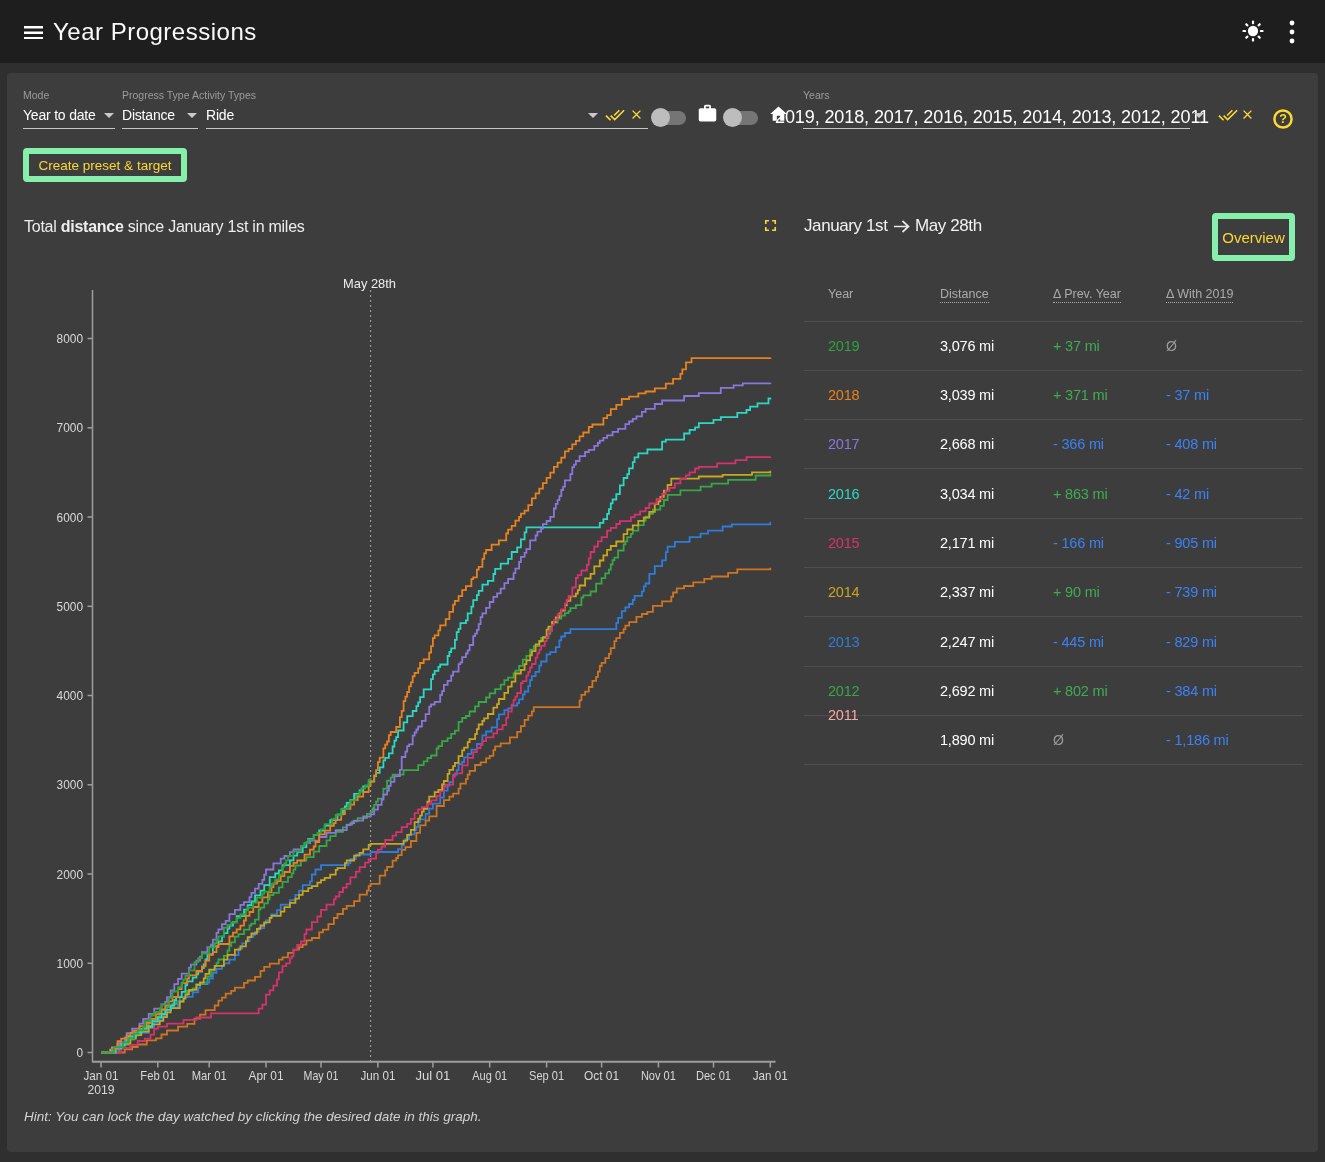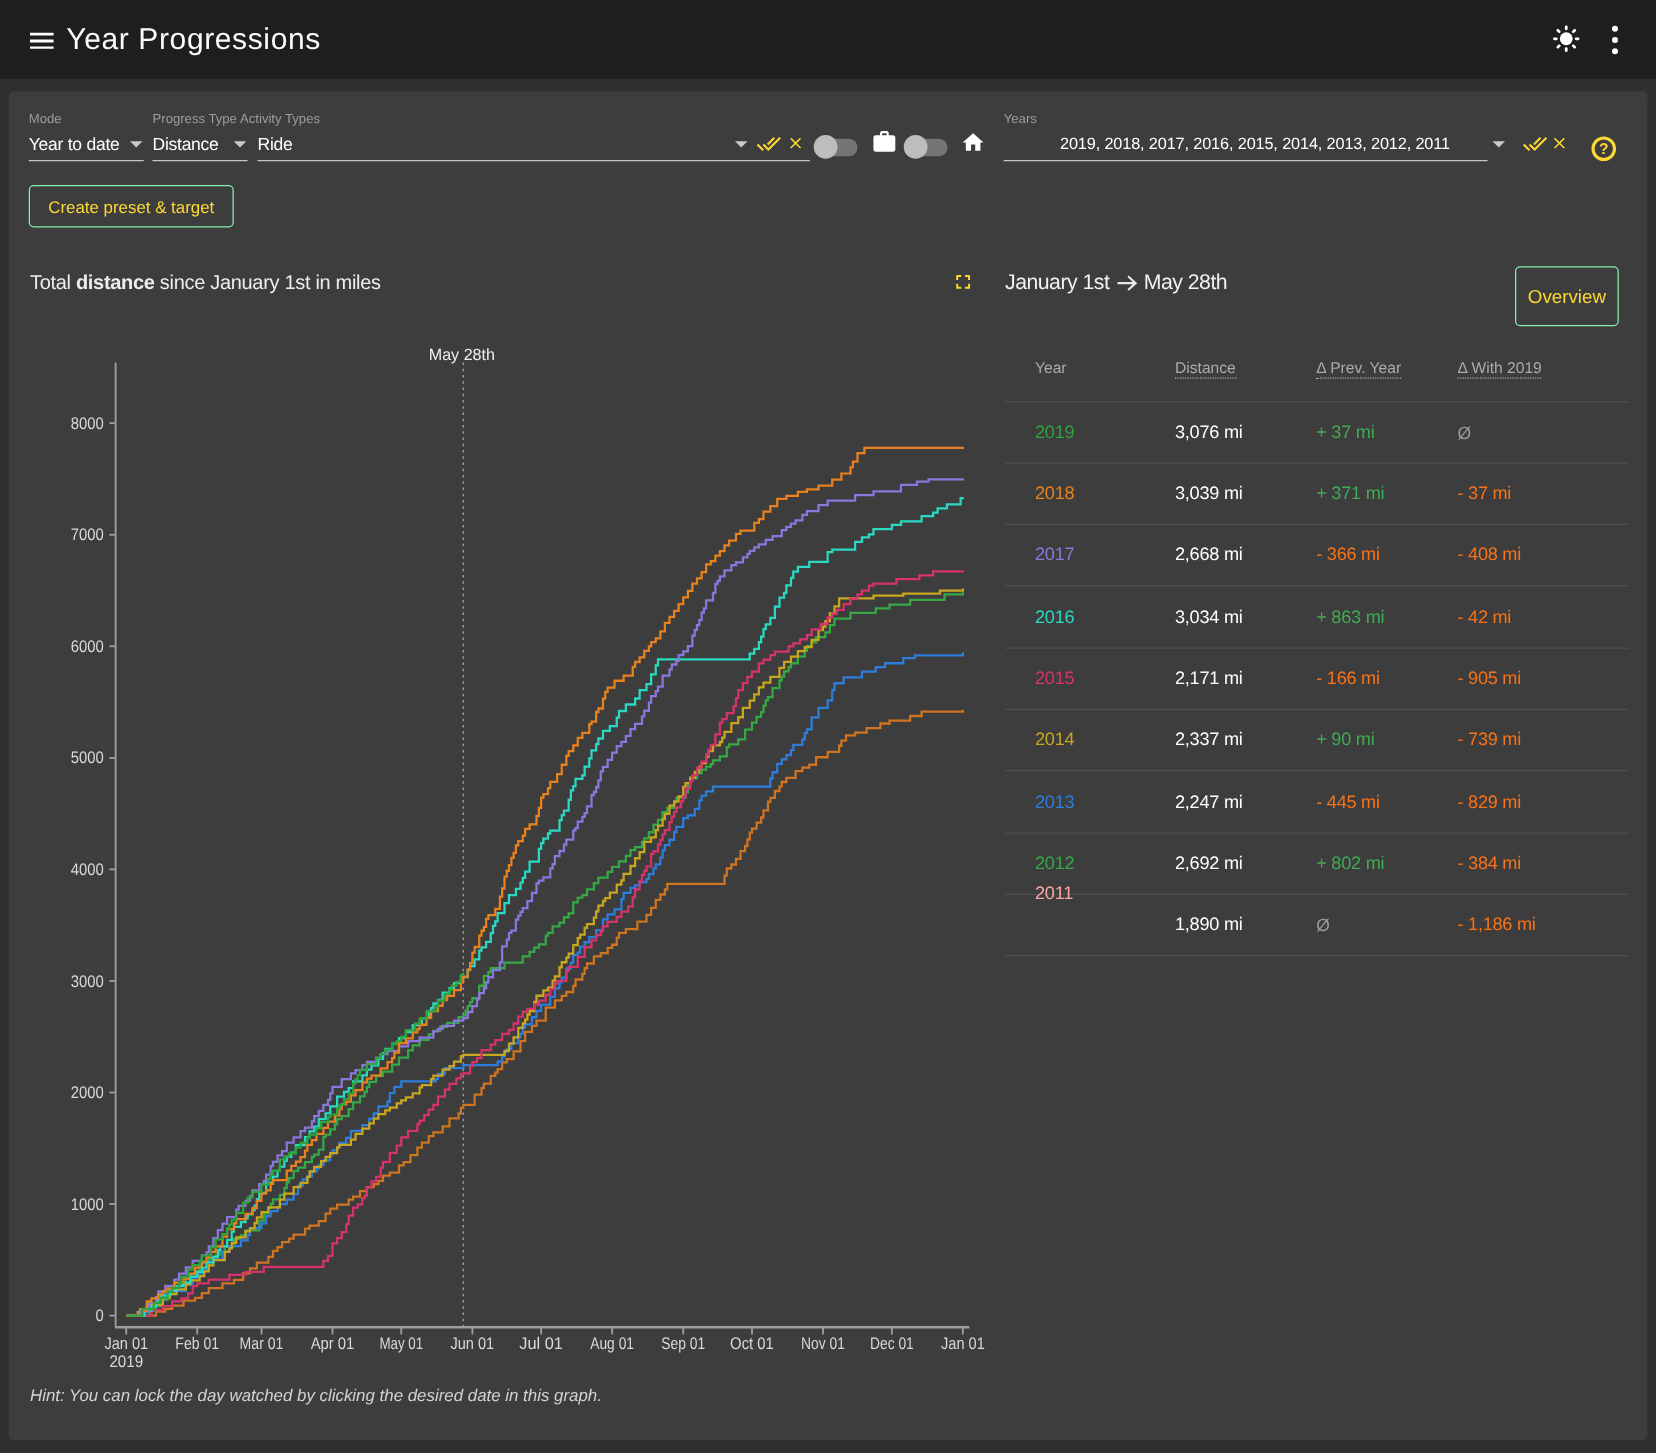--- a/index.html
+++ b/index.html
@@ -2,22 +2,22 @@
 <html><head><meta charset="utf-8"><style>
 *{margin:0;padding:0;box-sizing:border-box}
 body{width:1325px;height:1162px;background:#2f2f2f;font-family:"Liberation Sans",sans-serif;position:relative;overflow:hidden}
 .abs{position:absolute}
 .lbl{position:absolute;font-size:10.5px;color:#9c9c9c}
 .val{position:absolute;font-size:14px;color:#fff;letter-spacing:-.2px}
 .ul{position:absolute;height:1px;background:#c6c6c6;top:128px}
 .arr{position:absolute;width:0;height:0;border-left:5px solid transparent;border-right:5px solid transparent;border-top:5px solid #c9c9c9;top:113px}
 .cell{position:absolute;font-size:14.5px;letter-spacing:-.2px;transform:translateY(-50%)}
 .sep{position:absolute;left:804px;width:499px;height:1px;background:#4e4e4e}
-.dg{color:#3fab53}.dr{color:#f97316}.dn{color:#9c9c9c;font-size:14px}
-.ybtn{position:absolute;color:#fdd835;border:1px solid #86efac;border-radius:4px;text-align:center;background:none}
+.dg{color:#3fab53}.dr{color:#3b82f6}.dn{color:#9c9c9c;font-size:14px}
+.ybtn{position:absolute;color:#fdd835;border:6px solid #86efac;border-radius:4px;text-align:center;background:none}
 </style></head>
 <body>
 
 <div class="abs" style="left:0;top:0;width:1325px;height:63px;background:#1e1e1e">
   <svg class="abs" style="left:23.5px;top:25.5px" width="19" height="13.5" viewBox="0 0 19 13.5">
       <path d="M0 1.2h19M0 6.75h19M0 12.3h19" stroke="#fff" stroke-width="2.4"></path>
     </svg>
   <div class="abs" style="left:53px;top:18px;font-size:24px;letter-spacing:.5px;color:#fafafa">Year Progressions</div>
   <svg class="abs" style="left:1242px;top:20px" width="22" height="22" viewBox="0 0 24 24">
       <g fill="#fff">
@@ -65,21 +65,21 @@
 <div class="abs" style="left:651px;top:108px;width:19px;height:19px;border-radius:50%;background:#bdbdbd"></div>
 <svg class="abs" style="left:697px;top:103px" width="21" height="21" viewBox="0 0 24 24">
     <path fill="#fff" d="M20 6h-4V4c0-1.11-.89-2-2-2h-4c-1.11 0-2 .89-2 2v2H4c-1.11 0-2 .89-2 2v11c0 1.11.89 2 2 2h16c1.11 0 2-.89 2-2V8c0-1.11-.89-2-2-2zm-6 0h-4V4h4v2z"></path>
   </svg>
 <div class="abs" style="left:724px;top:111px;width:34px;height:14px;border-radius:7px;background:#757575"></div>
 <div class="abs" style="left:723px;top:108px;width:19px;height:19px;border-radius:50%;background:#bdbdbd"></div>
 <svg class="abs" style="left:768px;top:104px" width="21" height="20" viewBox="0 0 24 24">
     <path fill="#fff" d="M10 20v-6h4v6h5v-8h3L12 3 2 12h3v8z"></path>
   </svg>
 <div class="lbl" style="left:803px;top:89px">Years</div>
-<div class="val" style="left:848px;top:107px;font-size:13px;letter-spacing:-.1px">2019, 2018, 2017, 2016, 2015, 2014, 2013, 2012, 2011</div>
+<div class="val" style="left:775px;top:107px;font-size:18px;letter-spacing:-.1px">2019, 2018, 2017, 2016, 2015, 2014, 2013, 2012, 2011</div>
 <div class="arr" style="left:1194px"></div>
 <svg class="abs" style="left:1218px;top:105px" width="20" height="20" viewBox="0 0 24 24">
     <path fill="#fdd835" d="M18 7l-1.41-1.41-6.34 6.34 1.41 1.41L18 7zm4.24-1.41L11.66 16.17 7.48 12l-1.41 1.41L11.66 19l12-12-1.42-1.41zM.41 13.41L6 19l1.41-1.41L1.83 12 .41 13.41z"></path>
   </svg>
 <svg class="abs" style="left:1240px;top:107px" width="15" height="15" viewBox="0 0 24 24">
     <path fill="#fdd835" d="M19 6.41L17.59 5 12 10.59 6.41 5 5 6.41 10.59 12 5 17.59 6.41 19 12 13.41 17.59 19 19 17.59 13.41 12z"></path>
   </svg>
 <div class="ul" style="left:803px;width:387px"></div>
 <svg class="abs" style="left:1272px;top:108px" width="22" height="22" viewBox="0 0 22 22">
     <circle cx="11" cy="11" r="8.6" fill="none" stroke="#fdd835" stroke-width="2.5"></circle>

